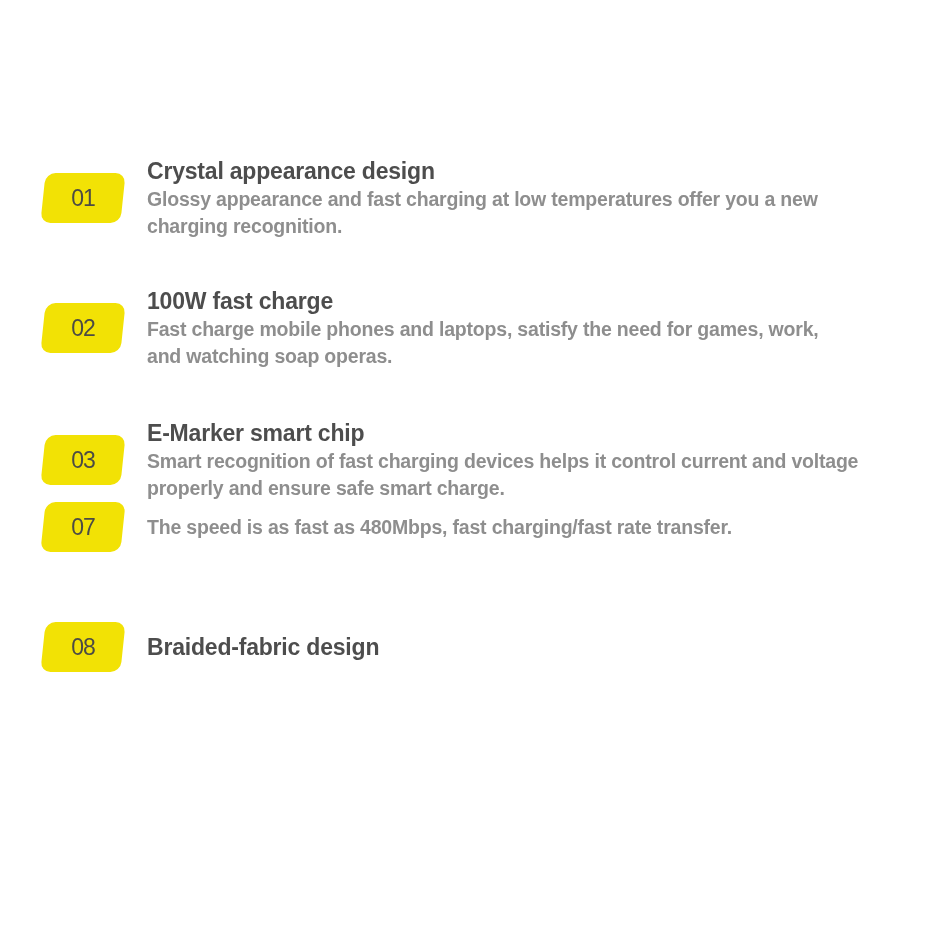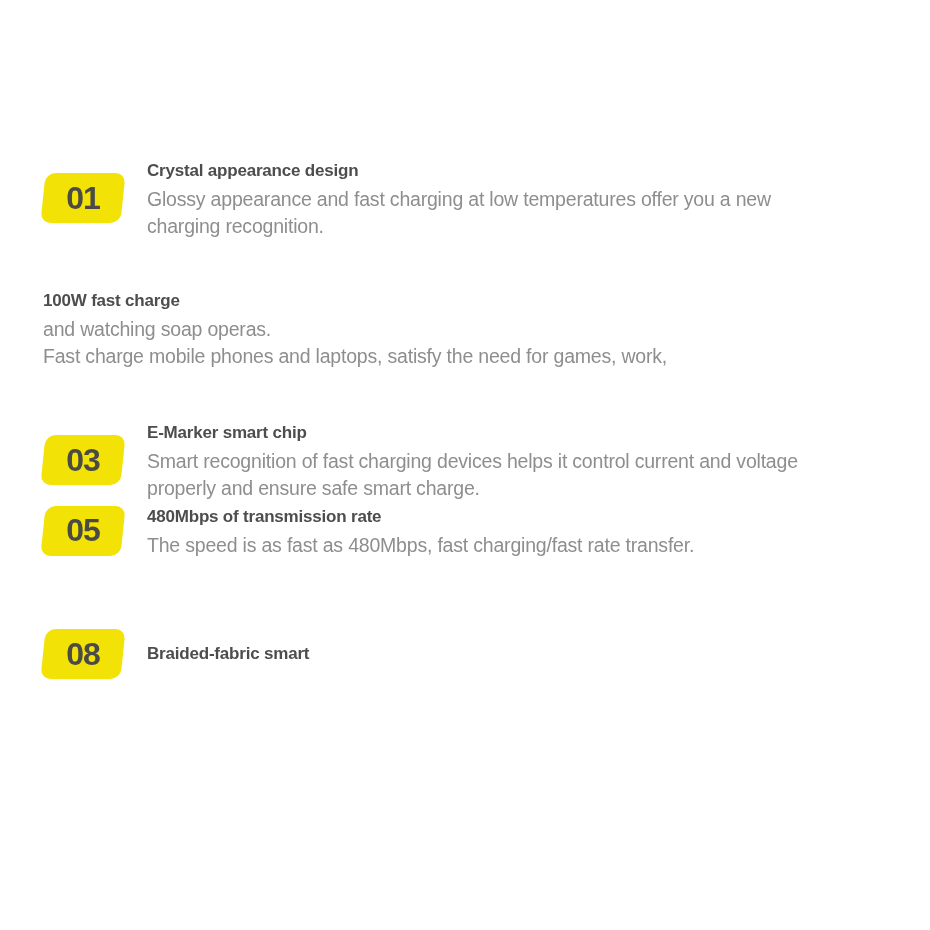--- a/index.html
+++ b/index.html
@@ -43,42 +43,43 @@
     border-radius: 10px;
     transform: skewX(-6deg);
   }
   .badge-num {
     position: relative;
     width: 100%;
     height: 100%;
     display: flex;
     align-items: center;
     justify-content: center;
-    font-size: 32px;
-    font-weight: bold;
+    font-size: 23px;
+    font-weight: normal;
     letter-spacing: -1px;
     color: var(--number, #4b4b45);
   }
   .text-block {
     min-width: 0;
   }
   .feature-title {
-    font-size: 17px;
+    font-size: 23px;
     font-weight: bold;
     line-height: 30px;
     letter-spacing: -0.2px;
     color: var(--title, #4d4d4d);
     white-space: nowrap;
   }
   .feature-desc-line {
     font-size: 19.5px;
     line-height: 27px;
     letter-spacing: -0.2px;
     color: var(--body, #8e8e8e);
     white-space: nowrap;
+    font-weight: bold;
   }
 </style>
 </head>
 <body>
 
 <div class="canvas">
   <div class="feature-list">
 
     <div class="feature-item">
       <div class="badge">
@@ -86,54 +87,57 @@
         <div class="badge-num">01</div>
       </div>
       <div class="text-block">
         <div class="feature-title">Crystal appearance design</div>
         <div class="feature-desc-line">Glossy appearance and fast charging at low temperatures offer you a new</div>
         <div class="feature-desc-line">charging recognition.</div>
       </div>
     </div>
 
     <div class="feature-item">
+      <div class="badge">
+        <div class="badge-bg"></div>
+        <div class="badge-num">02</div>
+      </div>
       <div class="text-block">
         <div class="feature-title">100W fast charge</div>
+        <div class="feature-desc-line">Fast charge mobile phones and laptops, satisfy the need for games, work,</div>
         <div class="feature-desc-line">and watching soap operas.</div>
-        <div class="feature-desc-line">Fast charge mobile phones and laptops, satisfy the need for games, work,</div>
       </div>
     </div>
 
     <div class="feature-item">
       <div class="badge">
         <div class="badge-bg"></div>
         <div class="badge-num">03</div>
       </div>
       <div class="text-block">
         <div class="feature-title">E-Marker smart chip</div>
         <div class="feature-desc-line">Smart recognition of fast charging devices helps it control current and voltage</div>
         <div class="feature-desc-line">properly and ensure safe smart charge.</div>
       </div>
     </div>
 
     <div class="feature-item">
       <div class="badge">
         <div class="badge-bg"></div>
-        <div class="badge-num">05</div>
+        <div class="badge-num">07</div>
       </div>
       <div class="text-block">
-        <div class="feature-title">480Mbps of transmission rate</div>
         <div class="feature-desc-line">The speed is as fast as 480Mbps, fast charging/fast rate transfer.</div>
       </div>
     </div>
 
     <div class="feature-item">
       <div class="badge">
         <div class="badge-bg"></div>
         <div class="badge-num">08</div>
       </div>
       <div class="text-block">
-        <div class="feature-title">Braided-fabric smart</div>
+        <div class="feature-title">Braided-fabric design</div>
       </div>
     </div>
 
   </div>
 </div>
 
 </body></html>

